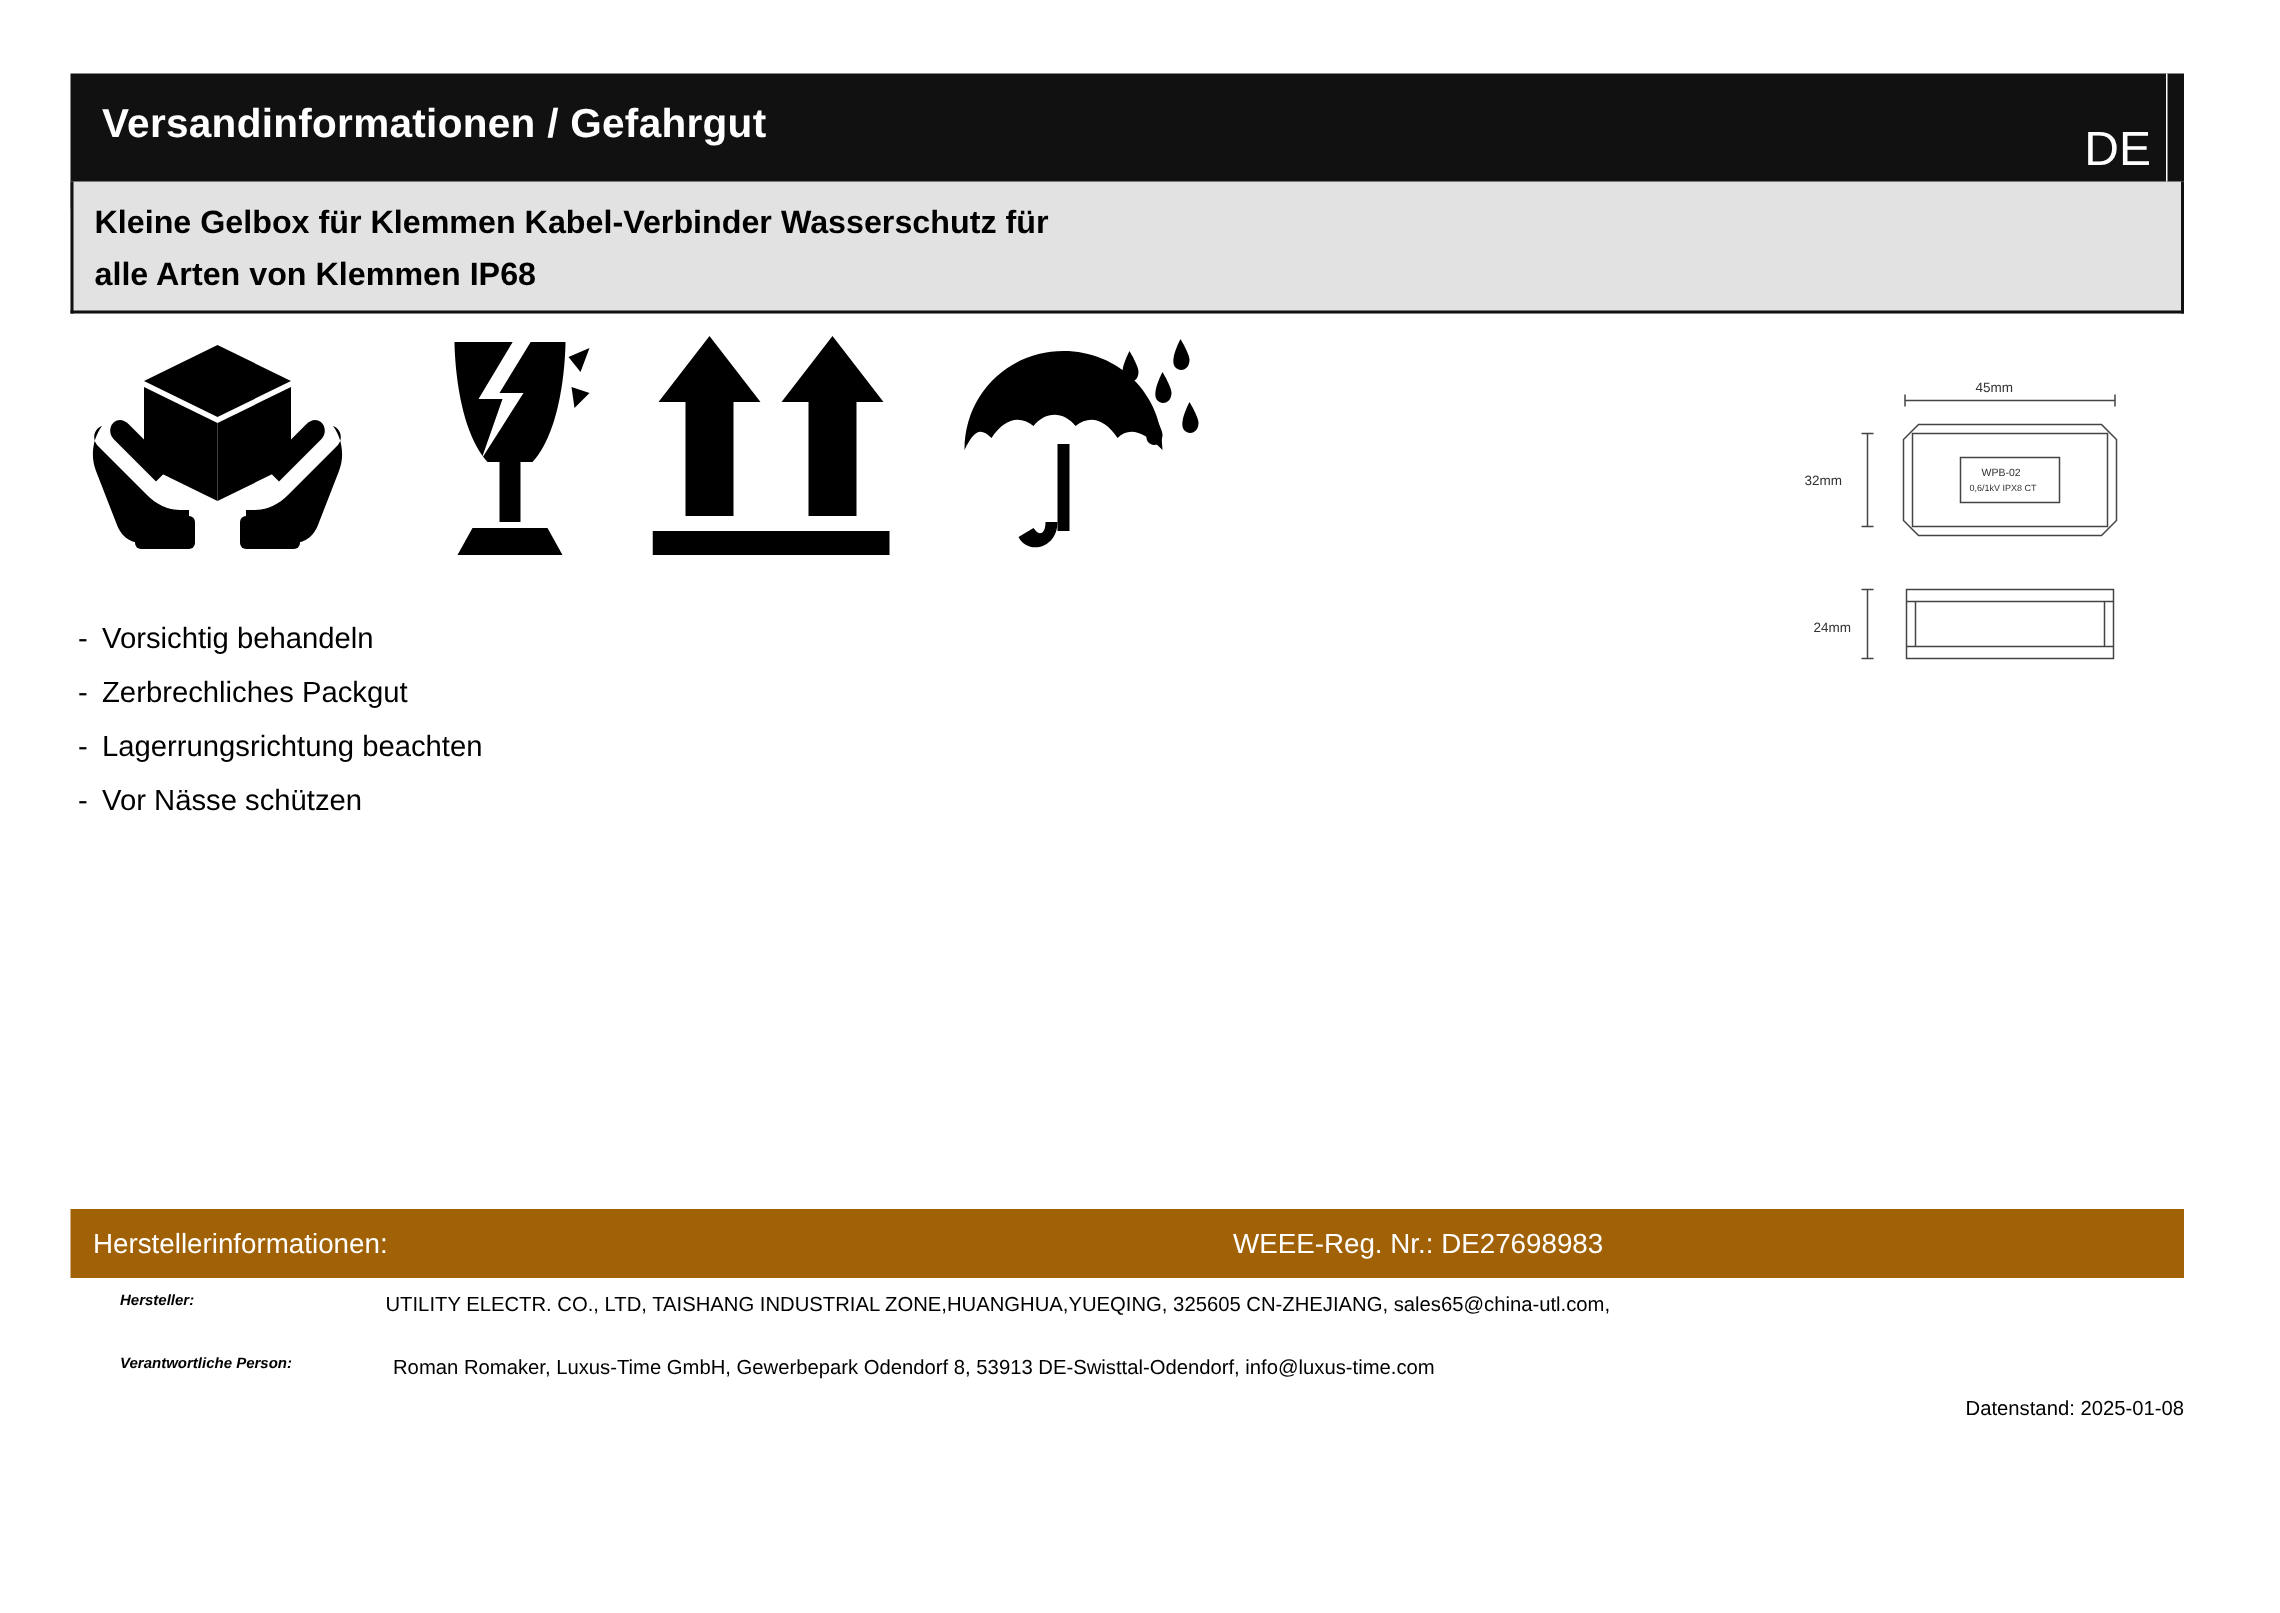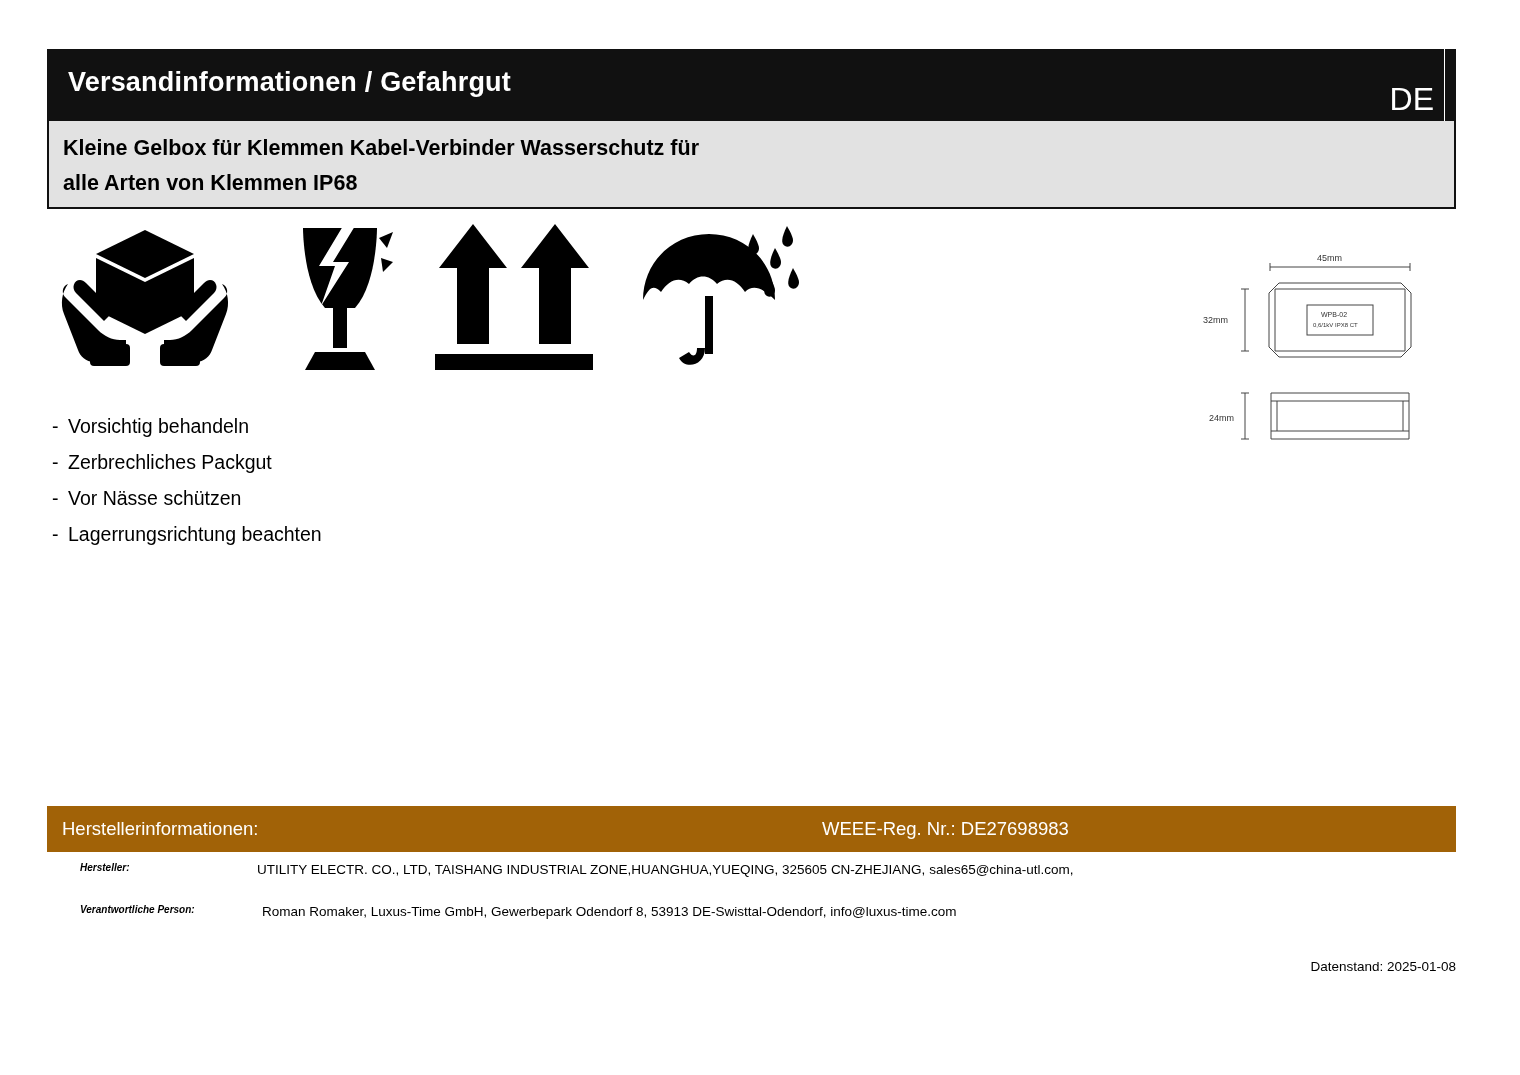--- a/index.html
+++ b/index.html
@@ -150,21 +150,20 @@
   }
   .detail-value {
     position: absolute;
     font-size: 13.5px;
   }
   .datestamp {
     position: absolute;
     right: 64px;
     top: 931px;
     font-size: 13.5px;
-    margin-top: 28px;
   }
 </style>
 </head>
 <body>
 
 <div class="page">
 
   <div class="header-bar">
     <div class="header-title">Versandinformationen / Gefahrgut</div>
     <div class="header-lang-sep"></div>
@@ -244,22 +243,22 @@
           <path d="M134,54 C134,54 140,64 140,68 C140,73 136,76 132,74 C128,72 128,66 134,54 Z"></path>
           <path d="M158,46 C158,46 164,56 164,60 C164,65 160,68 156,66 C152,64 152,58 158,46 Z"></path>
         </g>
       </svg>
     </div>
   </div>
 
   <div class="bullets">
     <div class="bullet"><span class="dash">-</span><span>Vorsichtig behandeln</span></div>
     <div class="bullet"><span class="dash">-</span><span>Zerbrechliches Packgut</span></div>
+    <div class="bullet"><span class="dash">-</span><span>Lagerrungsrichtung beachten</span></div>
     <div class="bullet"><span class="dash">-</span><span>Vor Nässe schützen</span></div>
-    <div class="bullet"><span class="dash">-</span><span>Lagerrungsrichtung beachten</span></div>
   </div>
 
   <div class="drawing">
     <svg width="240" height="230" viewBox="0 0 240 230" aria-hidden="true">
       <g fill="none" stroke="#444444" stroke-width="1">
 
         <line x1="75" y1="24" x2="215" y2="24"></line>
         <line x1="75" y1="20" x2="75" y2="28"></line>
         <line x1="215" y1="20" x2="215" y2="28"></line>
 

